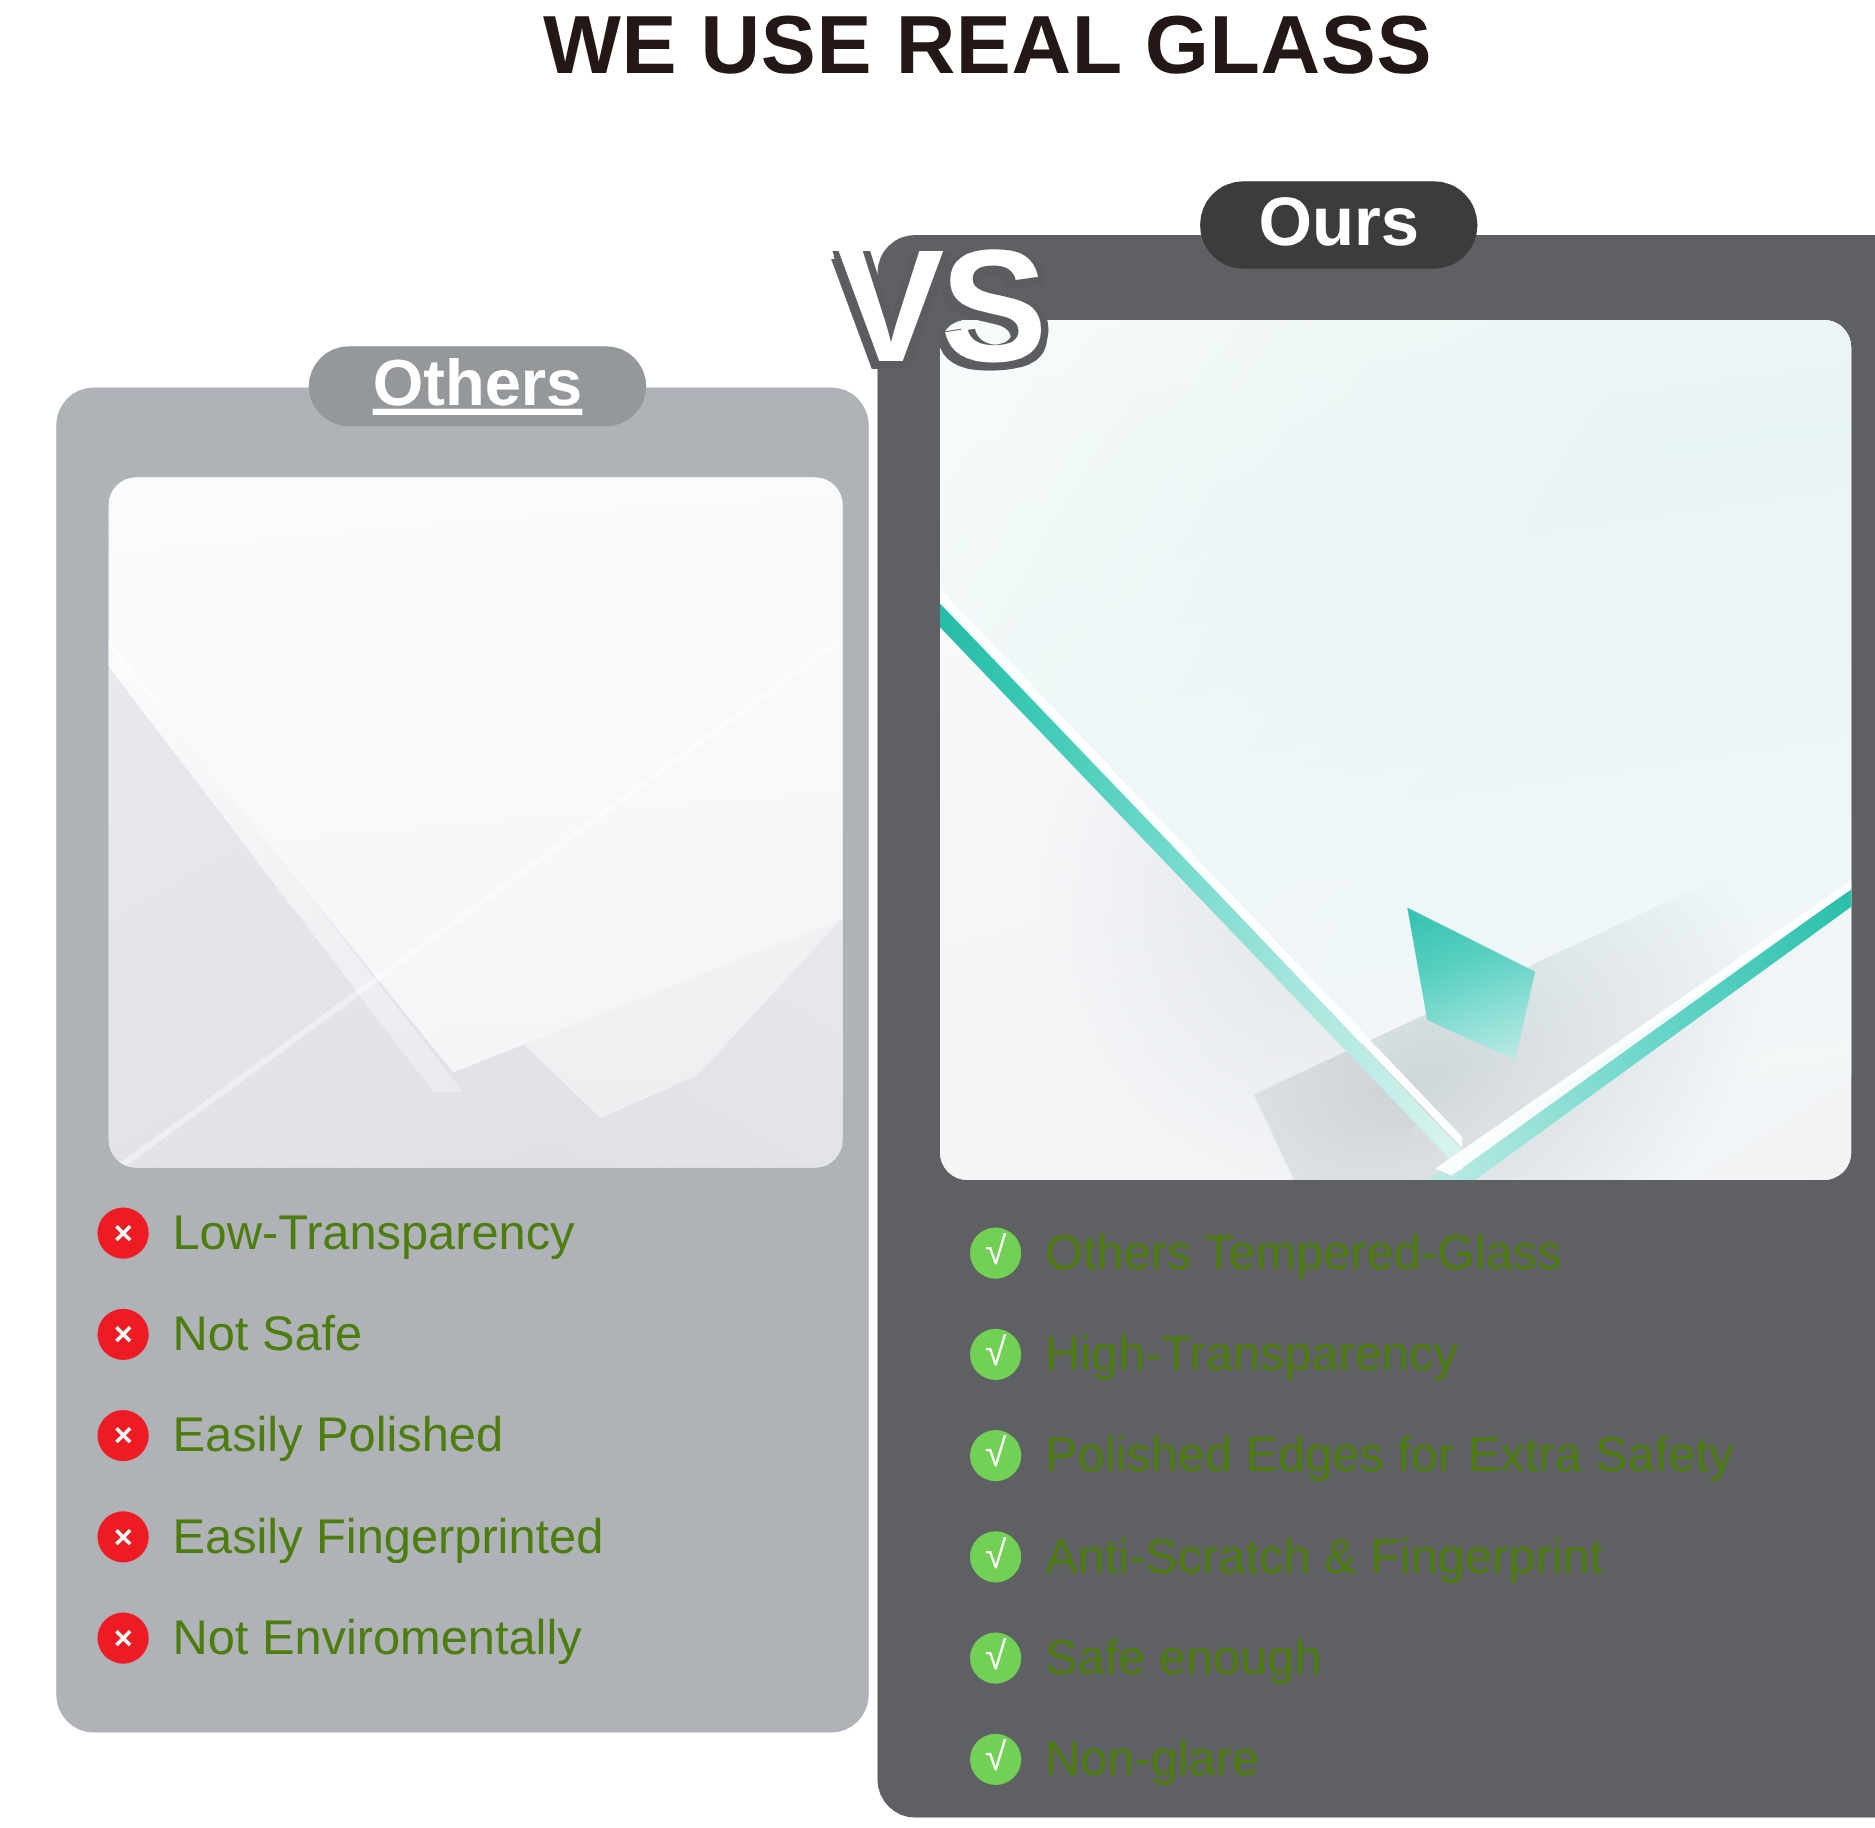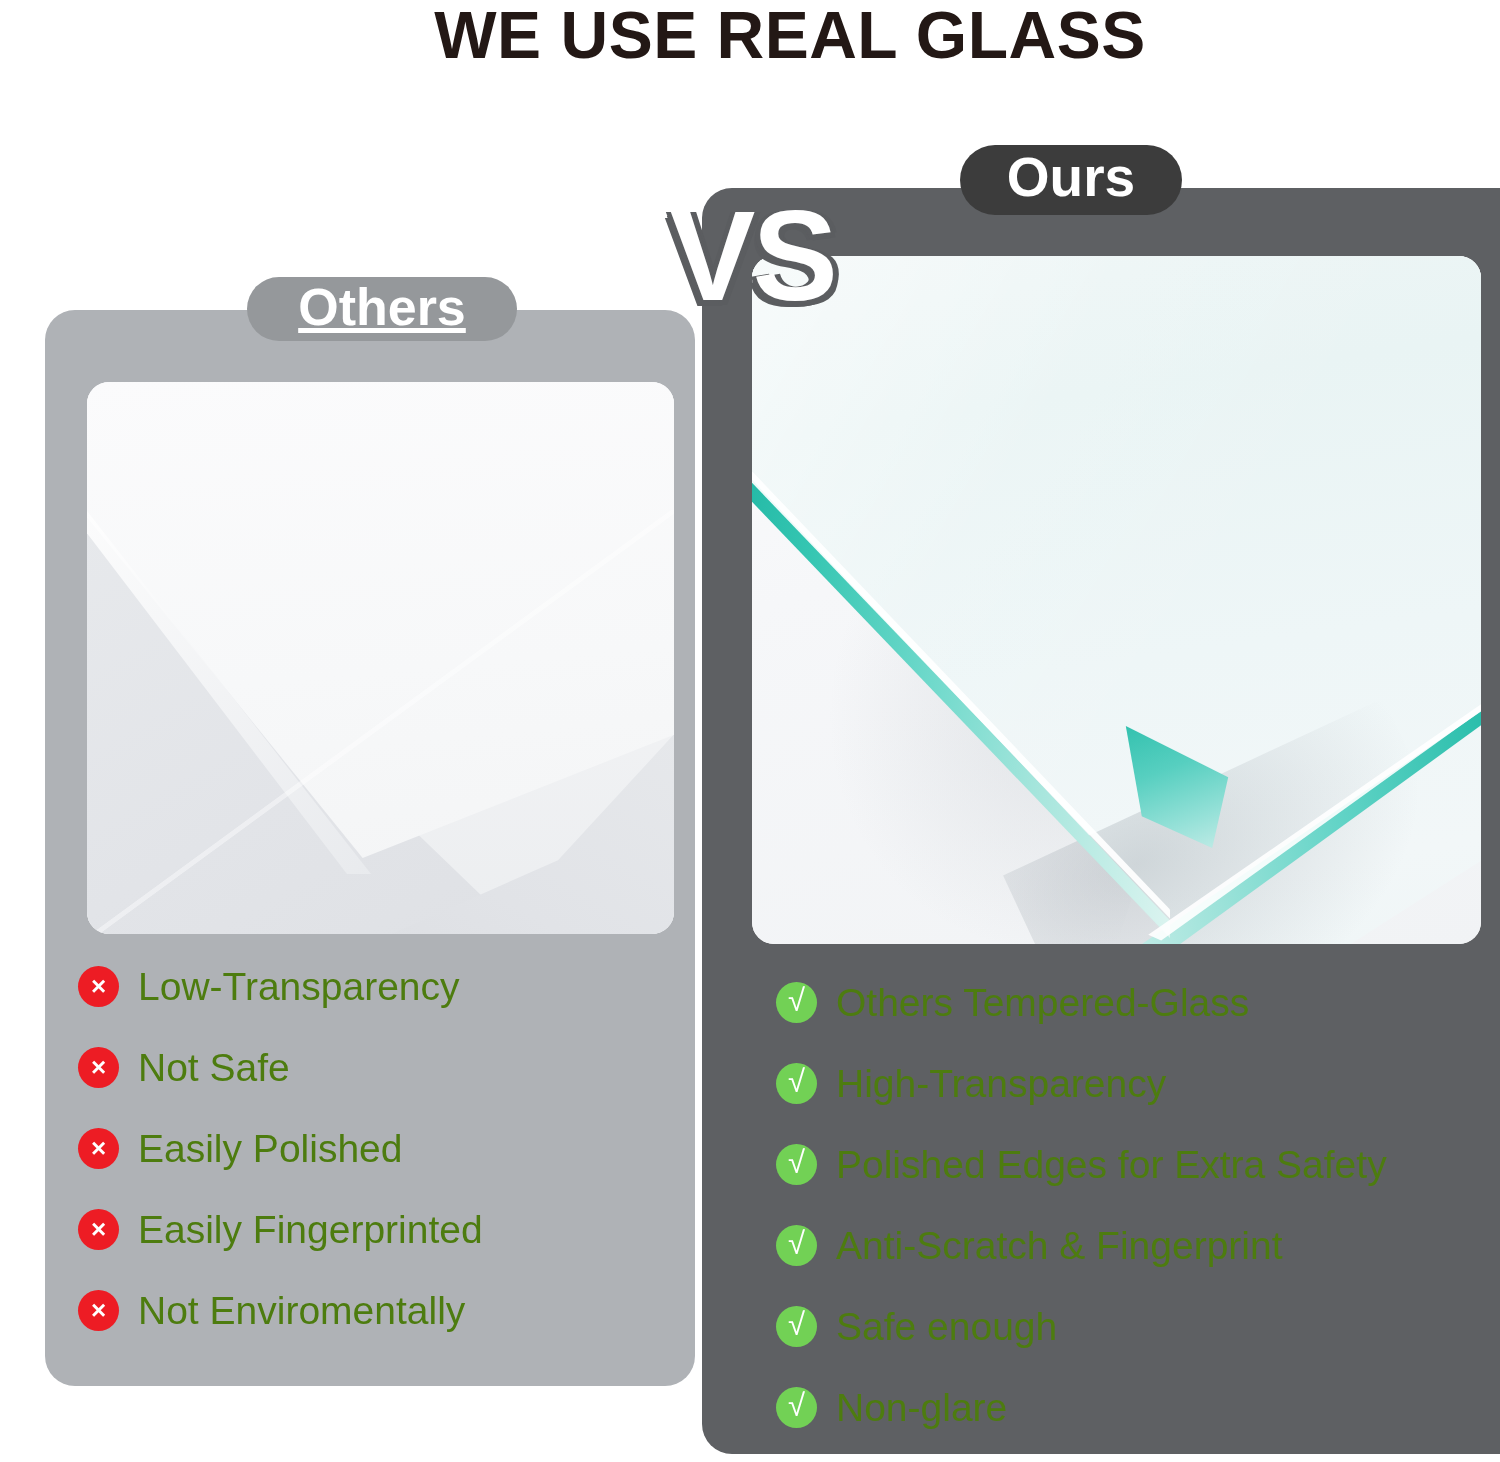--- a/index.html
+++ b/index.html
@@ -256,21 +256,21 @@
     background: #3C3C3C;
     font-size: 55px;
     padding-bottom: 6px;
     box-sizing: border-box;
   }
 
   
   #vs {
     position: absolute;
     left: 630px;
-    top: 192px;
+    top: 182px;
     font-size: 128px;
     font-weight: bold;
     color: #ffffff;
     line-height: 1;
     letter-spacing: -3px;
     text-shadow:
       -5px 0px 0 #5b5d60,
       -4px 4px 0 #5b5d60,
       5px 5px 0 #5b5d60,
       0px 6px 0 #5b5d60,

